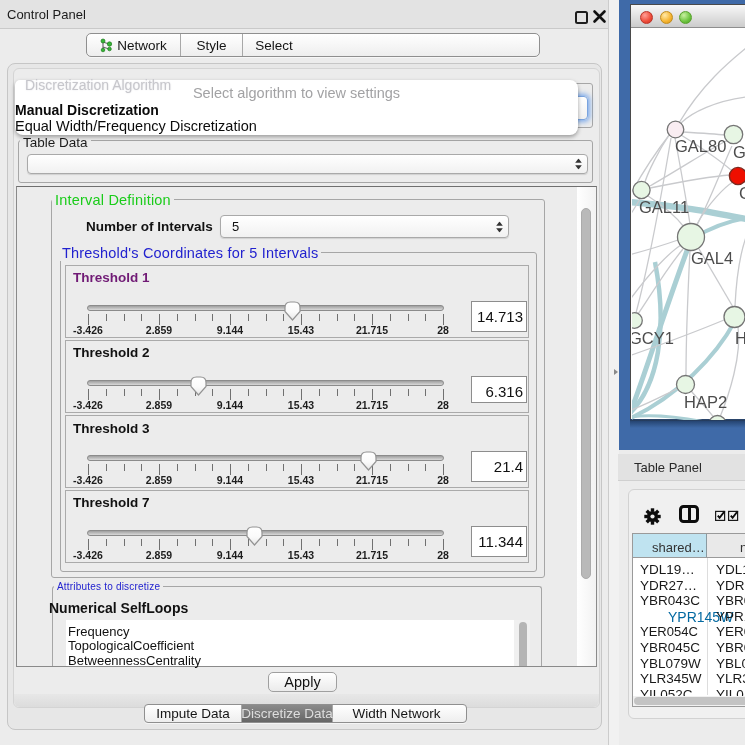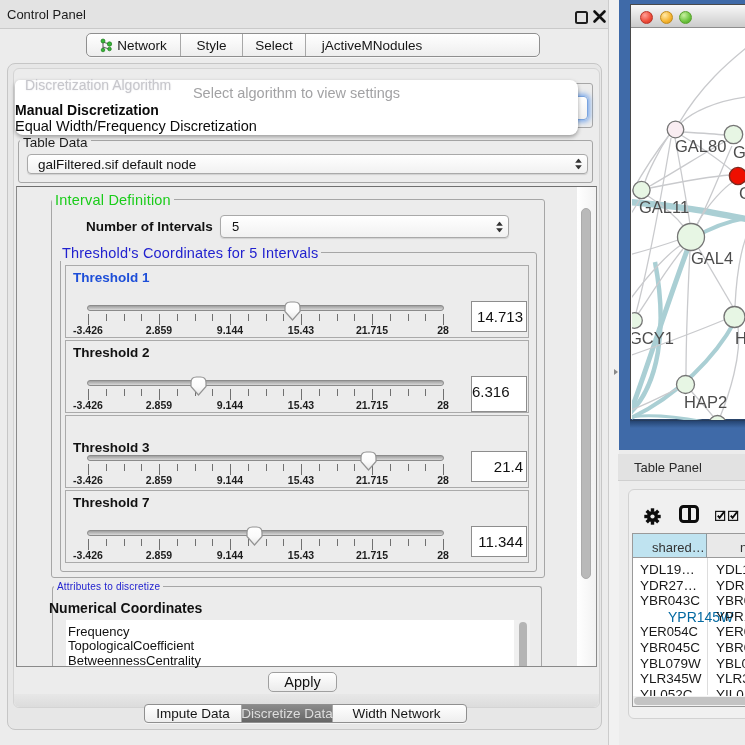--- a/index.html
+++ b/index.html
@@ -42,31 +42,29 @@
   <div style="width:93px">
     <svg width="13" height="15" viewBox="0 0 13 15" style="margin-right:4px">
       <path d="M3,3 L3,12 M3,4 L9,6 M3,9 L9,11" stroke="#6d6d6d" stroke-width="1.2" fill="none"></path>
       <circle cx="3" cy="3" r="2" fill="#35b535" stroke="#1e7a1e" stroke-width=".7"></circle>
       <circle cx="9.5" cy="6" r="2.2" fill="#35b535" stroke="#1e7a1e" stroke-width=".7"></circle>
       <circle cx="3" cy="12" r="1.8" fill="#35b535" stroke="#1e7a1e" stroke-width=".7"></circle>
       <circle cx="9.5" cy="11" r="1.8" fill="#35b535" stroke="#1e7a1e" stroke-width=".7"></circle>
     </svg>Network</div>
   <div style="width:61px">Style</div>
   <div style="width:62px">Select</div>
-  <div style="width:132px">jActiveMNodules</div>
 </div>
 
 <div class="grp" style="left:18px;top:83px;width:573px;height:43px"></div>
 <div class="grplbl" style="left:24px;top:77px;font-size:13px;color:#2c2c2c">Discretization Algorithm</div>
 <div class="abs" style="left:27px;top:96px;width:561px;height:24px;background:linear-gradient(#ffffff,#f0f0f0);border:1px solid #7aa4df;border-radius:4px;box-shadow:0 0 5px 2px rgba(90,150,235,.75);box-sizing:border-box"></div>
 
 <div class="grp" style="left:18px;top:140px;width:573px;height:41px"></div>
 <div class="grplbl" style="left:20px;top:135px;font-size:13.5px;color:#1c1c1c">Table Data</div>
 <div class="combo" style="left:27px;top:154px;width:561px;height:20px;line-height:19px;box-sizing:border-box;font-size:13.5px">
-  <span style="margin-left:10px">galFiltered.sif default node</span>
   <svg class="updn" width="7" height="11" viewBox="0 0 7 11">
     <path d="M3.5,0 L6.8,4.2 L0.2,4.2 Z" fill="#333"></path>
     <path d="M3.5,11 L6.8,6.8 L0.2,6.8 Z" fill="#333"></path>
   </svg>
 </div>
 
 <div class="abs" style="left:16px;top:186px;width:581px;height:481px;border:1px solid #8a8a8a;border-top-color:#6f6f6f;background:#ececec;box-sizing:border-box"></div>
 
 <div class="abs" style="left:577px;top:187px;width:19px;height:479px;background:linear-gradient(90deg,#ffffff,#f2f2f2)"></div>
 <div class="abs" style="left:581px;top:208px;width:10px;height:371px;background:#b9b9b9;border:1px solid #ababab;border-radius:6px;box-sizing:border-box"></div>
@@ -75,21 +73,21 @@
 <div class="abs" style="left:86px;top:219px;font-size:13.5px;font-weight:bold;color:#111">Number of Intervals</div>
 <div class="combo" style="left:220px;top:215px;width:289px;height:23px;line-height:21px;box-sizing:border-box">
   <span style="margin-left:11px">5</span>
   <svg class="updn" width="7" height="11" viewBox="0 0 7 11">
       <path d="M3.5,0 L6.8,4.2 L0.2,4.2 Z" fill="#333"></path>
       <path d="M3.5,11 L6.8,6.8 L0.2,6.8 Z" fill="#333"></path>
     </svg></div>
 <div class="grp" style="left:60px;top:252px;width:475px;height:318px"></div>
 <div class="grplbl" style="left:59px;top:245px;font-size:14.5px;letter-spacing:.2px;color:#2222cf">Threshold's Coordinates for 5 Intervals</div>
 <div class="abs" style="left:65px;top:265px;width:464px;height:73px;border:1px solid #aaaaaa;box-sizing:border-box"></div>
-<div class="abs" style="left:73px;top:270px;font-size:13.5px;font-weight:bold;color:#1d4ed8">Threshold 1</div>
+<div class="abs" style="left:73px;top:270px;font-size:13.5px;font-weight:bold;color:#701a75">Threshold 1</div>
 <div class="track" style="left:87px;top:305px;width:355px"></div>
 <div class="tick" style="left:88.0px;top:314px;height:11px"></div>
 <div class="tick" style="left:105.8px;top:314px;height:7px"></div>
 <div class="tick" style="left:123.5px;top:314px;height:7px"></div>
 <div class="tick" style="left:141.2px;top:314px;height:7px"></div>
 <div class="tick" style="left:159.0px;top:314px;height:11px"></div>
 <div class="tick" style="left:176.8px;top:314px;height:7px"></div>
 <div class="tick" style="left:194.5px;top:314px;height:7px"></div>
 <div class="tick" style="left:212.2px;top:314px;height:7px"></div>
 <div class="tick" style="left:230.0px;top:314px;height:11px"></div>
@@ -155,23 +153,23 @@
 <svg class="abs" style="left:189.5px;top:376px" width="17" height="20" viewBox="0 0 17 20">
 <defs>
       <linearGradient id="thg1" x1="0" y1="0" x2="0" y2="1">
         <stop offset="0" stop-color="#ffffff"></stop>
         <stop offset=".55" stop-color="#fafafa"></stop>
         <stop offset="1" stop-color="#e7e7e7"></stop>
       </linearGradient>
     </defs>
 <path d="M1,6.5 Q1,1 6.5,1 L10.5,1 Q16,1 16,6.5 L16,10.5 L8.5,19 L1,10.5 Z" fill="url(#thg1)" stroke="#939393" stroke-width="1.2"></path>
   </svg>
-<div class="tfield" style="left:471px;top:376px;width:56px;height:36px;line-height:29px;padding-right:17px">6.316</div>
+<div class="tfield" style="left:471px;top:376px;width:56px;height:27px;line-height:29px;padding-right:3px">6.316</div>
 <div class="abs" style="left:65px;top:415px;width:464px;height:73px;border:1px solid #aaaaaa;box-sizing:border-box"></div>
-<div class="abs" style="left:73px;top:440px;font-size:13.5px;font-weight:bold;color:#111">Threshold 3</div>
+<div class="abs" style="left:73px;top:421px;font-size:13.5px;font-weight:bold;color:#111">Threshold 3</div>
 <div class="track" style="left:87px;top:455px;width:355px"></div>
 <div class="tick" style="left:88.0px;top:464px;height:11px"></div>
 <div class="tick" style="left:105.8px;top:464px;height:7px"></div>
 <div class="tick" style="left:123.5px;top:464px;height:7px"></div>
 <div class="tick" style="left:141.2px;top:464px;height:7px"></div>
 <div class="tick" style="left:159.0px;top:464px;height:11px"></div>
 <div class="tick" style="left:176.8px;top:464px;height:7px"></div>
 <div class="tick" style="left:194.5px;top:464px;height:7px"></div>
 <div class="tick" style="left:212.2px;top:464px;height:7px"></div>
 <div class="tick" style="left:230.0px;top:464px;height:11px"></div>
@@ -240,21 +238,21 @@
         <stop offset="0" stop-color="#ffffff"></stop>
         <stop offset=".55" stop-color="#fafafa"></stop>
         <stop offset="1" stop-color="#e7e7e7"></stop>
       </linearGradient>
     </defs>
 <path d="M1,6.5 Q1,1 6.5,1 L10.5,1 Q16,1 16,6.5 L16,10.5 L8.5,19 L1,10.5 Z" fill="url(#thg3)" stroke="#939393" stroke-width="1.2"></path>
   </svg>
 <div class="tfield" style="left:471px;top:526px;width:56px;height:31px;line-height:29px;padding-right:3px">11.344</div>
 <div class="abs" style="left:52px;top:586px;width:490px;height:80px;border:1px solid #a6a6a6;border-bottom:none;border-radius:3px 3px 0 0;box-sizing:border-box"></div>
 <div class="grplbl" style="left:54px;top:581px;font-size:10px;letter-spacing:.2px;color:#2222cf">Attributes to discretize</div>
-<div class="abs" style="left:49px;top:600px;font-size:14px;font-weight:bold;color:#111">Numerical Coordinates</div>
+<div class="abs" style="left:49px;top:600px;font-size:14px;font-weight:bold;color:#111">Numerical SelfLoops</div>
 <div class="abs" style="left:66px;top:620px;width:448px;height:46px;background:#ffffff"></div>
 <div class="abs" style="left:514px;top:620px;width:16px;height:46px;background:#f0f0f0"></div>
 <div class="abs" style="left:519px;top:622px;width:8px;height:44px;background:#b5b5b5;border-radius:4px 4px 0 0"></div>
 <div class="abs" style="left:68px;top:624px;font-size:13px;color:#111">Frequency</div>
 <div class="abs" style="left:68px;top:638px;font-size:13px;color:#111">TopologicalCoefficient</div>
 <div class="abs" style="left:68px;top:653px;font-size:13px;color:#111">BetweennessCentrality</div>
 
 <div class="abs" style="left:268px;top:672px;width:69px;height:20px;background:linear-gradient(#ffffff,#ebebeb);border:1px solid #9f9f9f;border-radius:5px;box-sizing:border-box;text-align:center;font-size:14.5px;color:#111;line-height:19px">Apply</div>
 <div class="seg" style="left:144px;top:704px;width:323px;height:19px;box-sizing:border-box;border-radius:4px;font-size:0">
   <div style="width:96px;font-size:13.5px">Impute Data</div>

